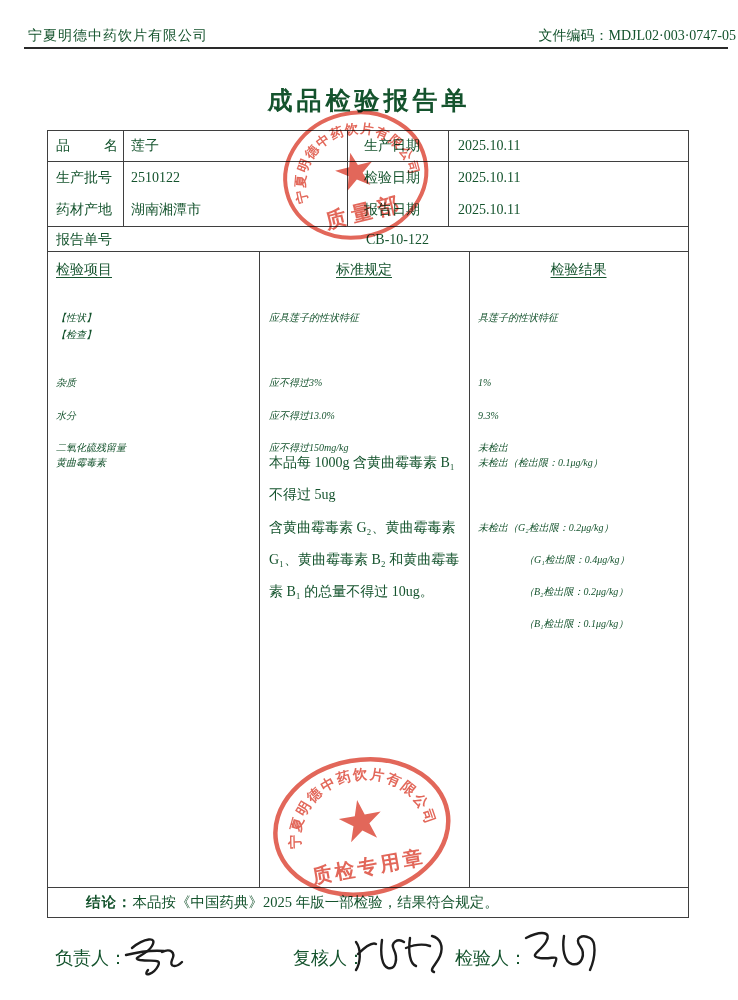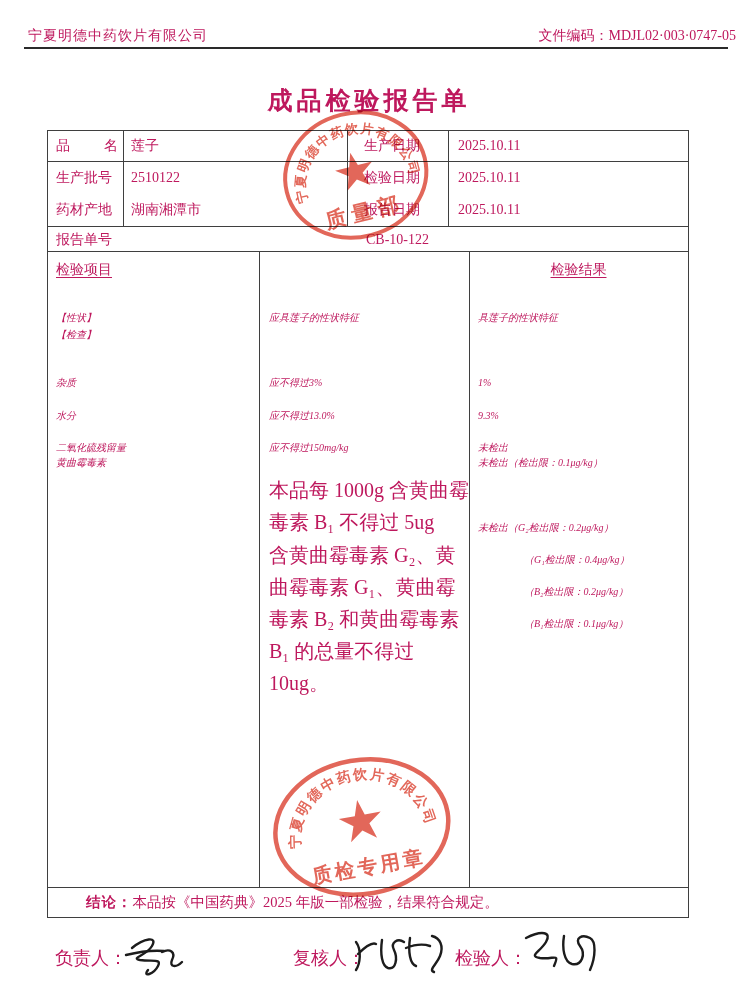--- a/index.html
+++ b/index.html
@@ -1,34 +1,34 @@
 <!DOCTYPE html>
 <html><head>
 <meta charset="utf-8">
 <style>
   html,body{margin:0;padding:0;background:#e8e8e8;}
   .page{position:relative;width:738px;height:1000px;background:#ffffff;margin:0 auto;
-        font-family:"Liberation Serif","DejaVu Serif",serif;color:#be185d;overflow:hidden;}
+        font-family:"Liberation Serif","DejaVu Serif",serif;color:#14532d;overflow:hidden;}
   .abs{position:absolute;}
   .hdr-company{left:28px;top:27px;font-size:14px;letter-spacing:1px;white-space:nowrap;}
   .hdr-code{right:2px;top:27px;font-size:14px;white-space:nowrap;}
   .hdr-rule{left:24px;right:10px;top:47px;height:2px;background:#2a2a2a;}
   .title{left:0;width:738px;top:84px;text-align:center;font-size:25px;font-weight:bold;letter-spacing:4px;}
   
   .info{left:47px;top:130px;width:642px;height:122px;border:1px solid #3f3f3f;box-sizing:border-box;}
   .hl{position:absolute;left:0;right:0;height:1px;background:#3f3f3f;}
   .vl{position:absolute;top:0;width:1px;background:#3f3f3f;}
   .cell{position:absolute;font-size:14px;white-space:nowrap;line-height:18px;}
   .jlabel{text-align:justify;text-align-last:justify;white-space:normal;}
   
   .insp{left:47px;top:252px;width:642px;height:636px;border:1px solid #3f3f3f;border-top:none;box-sizing:border-box;}
   .insp .vline{position:absolute;top:0;bottom:0;width:1px;background:#3f3f3f;}
   .colhead{position:absolute;top:8px;font-size:14px;line-height:20px;text-decoration:underline;text-underline-offset:3px;white-space:nowrap;}
   .ln{position:absolute;font-size:10px;line-height:32px;white-space:nowrap;font-style:italic;}
-  .par{position:absolute;font-size:20px;line-height:32px;white-space:normal;margin-top:27px;}
+  .par{position:absolute;font-size:14px;line-height:32px;white-space:normal;}
   
   .concl{left:47px;top:888px;width:642px;height:30px;border:1px solid #3f3f3f;border-top:none;box-sizing:border-box;
          font-size:14.5px;line-height:29px;padding-left:38px;white-space:nowrap;}
   .concl b{letter-spacing:1px;}
   
   .sig-label{position:absolute;font-size:18px;white-space:nowrap;}
   .sig{position:absolute;}
   .sig path{stroke:#1c1c1c;stroke-width:2.4;fill:none;stroke-linecap:round;stroke-linejoin:round;}
   
   .stamp{position:absolute;opacity:.84;mix-blend-mode:multiply;pointer-events:none;}
@@ -69,20 +69,21 @@
 
     <div class="cell" style="left:8px;top:100px">报告单号</div>
     <div class="cell" style="left:318px;top:100px">CB-10-122</div>
   </div>
 
   <div class="abs insp">
     <div class="vline" style="left:211px"></div>
     <div class="vline" style="left:421px"></div>
 
     <div class="colhead" style="left:8px">检验项目</div>
+    <div class="colhead" style="left:211px;width:210px;text-align:center">标准规定</div>
     <div class="colhead" style="left:421px;width:219px;text-align:center">检验结果</div>
 
     <div class="ln" style="left:8px;top:50px">【性状】</div>
     <div class="ln" style="left:221px;top:50px">应具莲子的性状特征</div>
     <div class="ln" style="left:430px;top:50px">具莲子的性状特征</div>
 
     <div class="ln" style="left:8px;top:67px">【检查】</div>
 
     <div class="ln" style="left:8px;top:115px">杂质</div>
     <div class="ln" style="left:221px;top:115px">应不得过3%</div>

